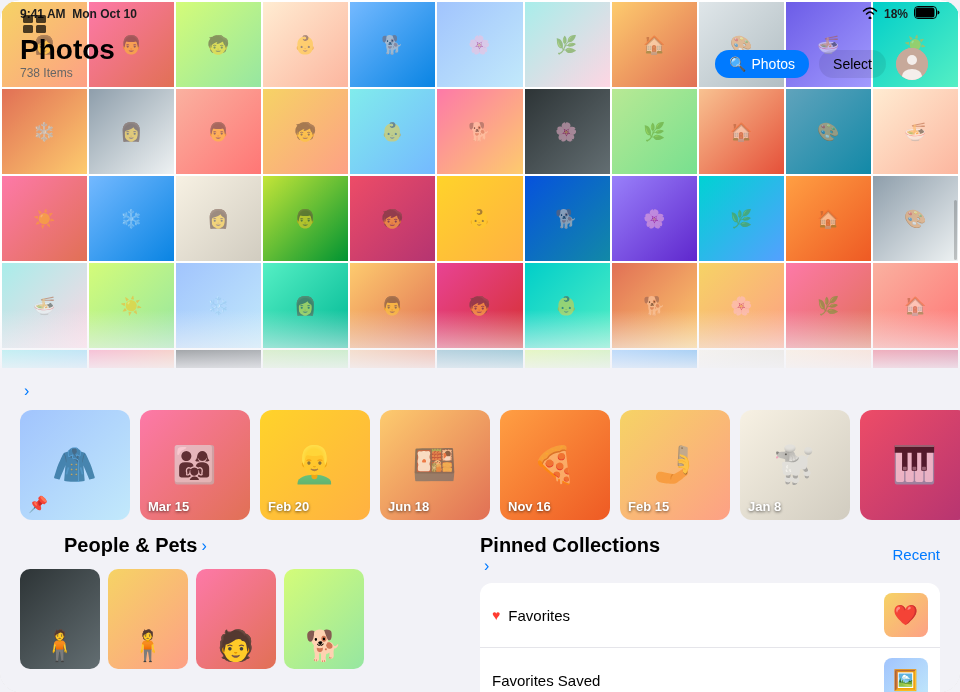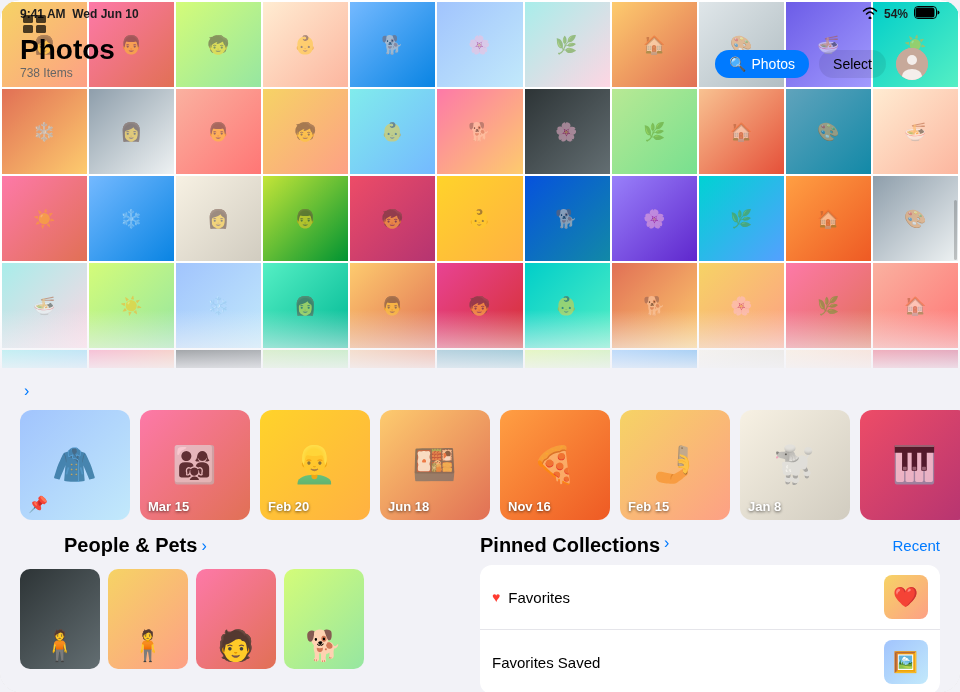--- a/index.html
+++ b/index.html
@@ -254,20 +254,21 @@
     .pinned-header {
       display: flex;
       align-items: center;
       justify-content: space-between;
       margin-bottom: 8px;
     }
 
     .pinned-title-row {
       display: flex;
       align-items: flex-start;
+      flex-direction: column;
     }
 
     .modify-btn {
       color: #007aff;
       font-size: 15px;
       cursor: pointer;
       background: none;
       border: none;
     }
 
@@ -378,31 +379,31 @@
       border-radius: 2px;
     }
   </style>
 </head>
 <body>
 
 <div class="device-frame">
 
   <div class="status-bar">
     <div class="status-left">
-      <span>9:41 AM</span>&nbsp;&nbsp;<span>Wed Jun 10</span>
+      <span>9:41 AM</span>&nbsp;&nbsp;<span>Mon Oct 10</span>
     </div>
     <div class="status-right">
       <span class="wifi-icon">
         <svg width="16" height="12" viewBox="0 0 16 12" fill="none">
           <path d="M8 9.5a1.5 1.5 0 110 3 1.5 1.5 0 010-3z" fill="#000"></path>
           <path d="M4.5 7C5.9 5.6 7 5 8 5s2.1.6 3.5 2" stroke="#000" stroke-width="1.5" stroke-linecap="round" fill="none"></path>
           <path d="M1.5 4C3.5 2 5.7 1 8 1s4.5 1 6.5 3" stroke="#000" stroke-width="1.5" stroke-linecap="round" fill="none"></path>
         </svg>
       </span>
-      <span>54%</span>
+      <span>18%</span>
       <span>
         <svg width="26" height="13" viewBox="0 0 26 13">
           <rect x="0.5" y="0.5" width="22" height="12" rx="3.5" stroke="#000" stroke-width="1" fill="none"></rect>
           <rect x="1.5" y="1.5" width="19" height="10" rx="2.5" fill="#000"></rect>
           <path d="M23.5 4.5v4a2 2 0 000-4z" fill="#000"></path>
         </svg>
       </span>
     </div>
   </div>
 

